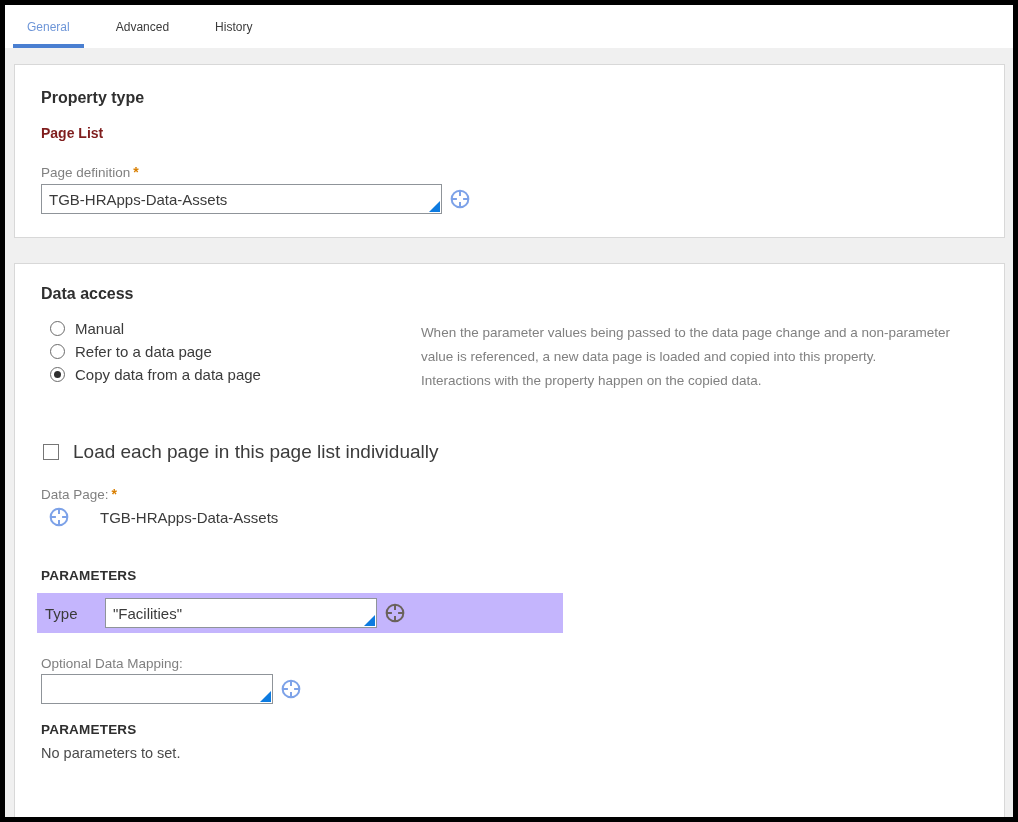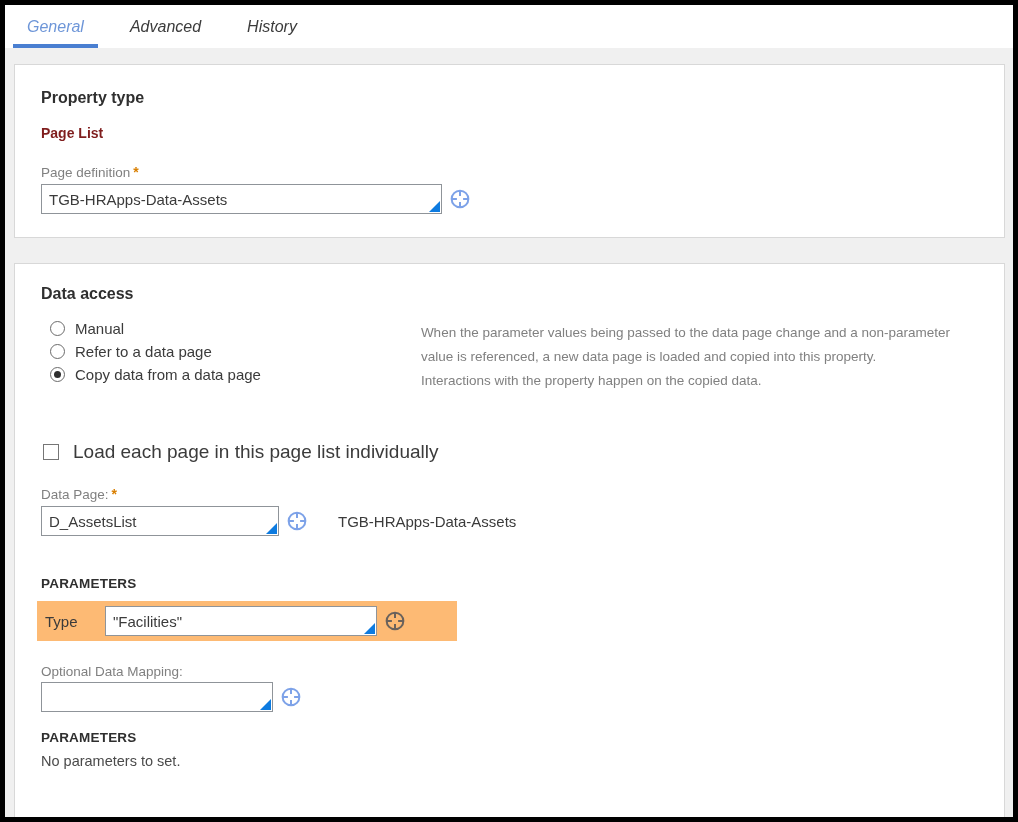--- a/index.html
+++ b/index.html
@@ -18,24 +18,23 @@
     height:43px;
     display:flex;
     align-items:stretch;
     padding-left:8px;
   }
   .tab {
     position:relative;
     display:flex; align-items:center;
     padding:0 14px;
     margin-right:18px;
-    font-size:16px;
+    font-size:12px;
     color:#3b3b3b;
     cursor:pointer;
-    font-style:italic;
   }
   .tab.active { color:#6e96d8; }
   .tab.active::after {
     content:"";
     position:absolute; left:0; right:0; bottom:0;
     height:4px; background:#4a7fd1;
   }
   
   .content { padding:16px 8px 0 9px; }
   .panel {
@@ -87,22 +86,22 @@
   .chk-row { display:flex; align-items:center; margin-top:48px; margin-left:2px; }
   .checkbox {
     width:16px; height:16px;
     border:1px solid #767676; background:#fff; flex:0 0 auto;
   }
   .chk-label { font-size:19px; color:#3b3b3b; margin-left:14px; }
   
   .params-heading { font-size:13.5px; font-weight:bold; color:#2f2f2f; letter-spacing:.2px; }
   .type-band {
     margin-top:10px; margin-left:-4px;
-    width:420px; height:40px;
-    background:#fdba74;
+    width:526px; height:40px;
+    background:#c4b5fd;
     display:flex; align-items:center;
     padding-left:8px;
   }
   .type-label { font-size:15px; color:#3b3b3b; width:60px; }
   .plain-value { font-size:15px; color:#3b3b3b; margin-left:30px; }
   .mt { display:block; }
 </style>
 </head>
 <body>
 
@@ -172,24 +171,20 @@
 
       <div class="chk-row">
         <span class="checkbox"></span>
         <span class="chk-label">Load each page in this page list individually</span>
       </div>
 
       <div style="margin-top:22px;">
         <span class="lbl">Data Page:</span><span class="req">*</span>
       </div>
       <div class="field-row" style="margin-top:3px;">
-        <div class="input-wrap" style="width:238px;">
-          <input type="text" value="D_AssetsList" style="">
-          <div class="autoc-triangle"></div>
-        </div>
         <svg class="target-icon" width="22" height="22" viewBox="0 0 20 20">
           <circle cx="10" cy="10" r="7.6" fill="none" stroke="#7da2e8" stroke-width="1.8"></circle>
           <line x1="10" y1="2.4" x2="10" y2="7.2" stroke="#7da2e8" stroke-width="1.8"></line>
           <line x1="10" y1="12.8" x2="10" y2="17.6" stroke="#7da2e8" stroke-width="1.8"></line>
           <line x1="2.4" y1="10" x2="7.2" y2="10" stroke="#7da2e8" stroke-width="1.8"></line>
           <line x1="12.8" y1="10" x2="17.6" y2="10" stroke="#7da2e8" stroke-width="1.8"></line>
         </svg>
         <span class="plain-value">TGB-HRApps-Data-Assets</span>
       </div>
 

